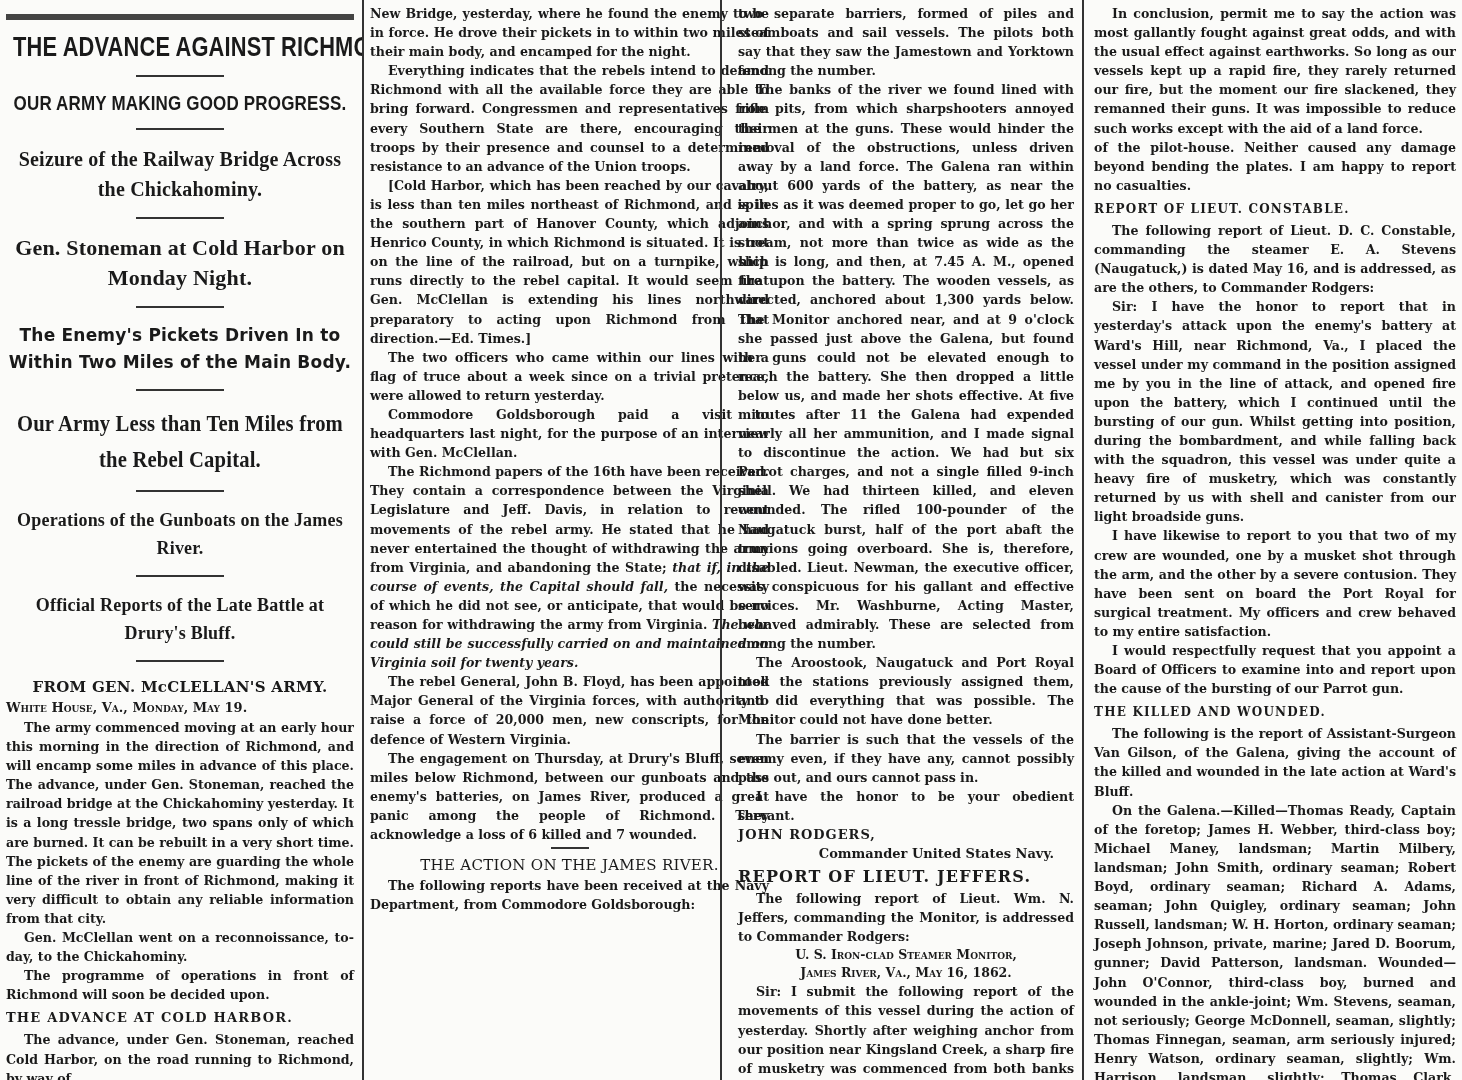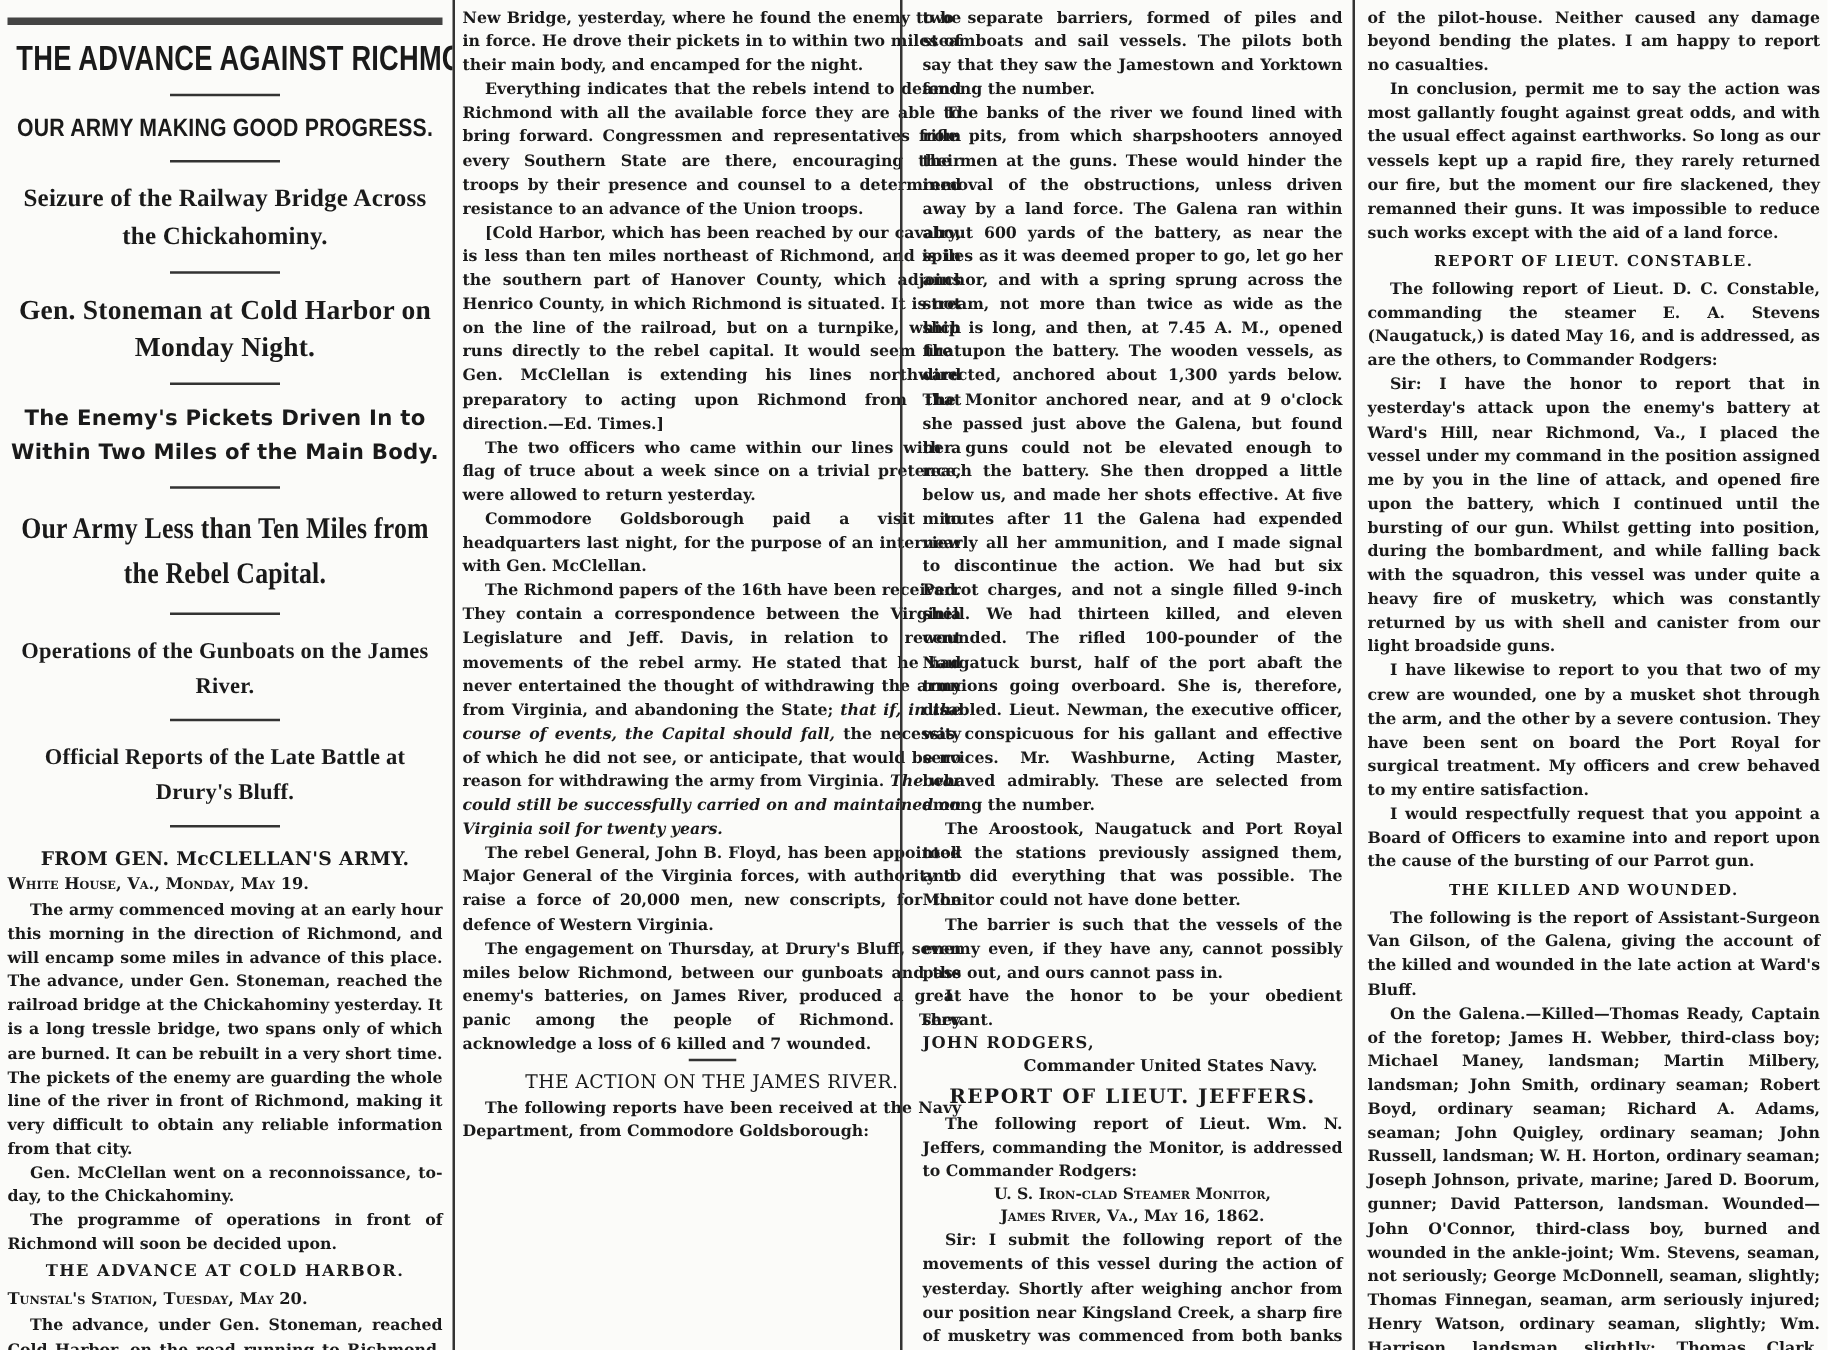--- a/index.html
+++ b/index.html
@@ -89,21 +89,20 @@
       transform: scaleX(0.86);
       margin: 0 -22px;
     }
     .dash {
       width: 88px;
       height: 2px;
       background: #333;
       margin: 13px auto 14px auto;
     }
     .subhead {
-      text-align: center;
       font-weight: bold;
       font-size: 13px;
       letter-spacing: 1.2px;
       margin: 4px 0 2px 0;
       line-height: 20px;
     }
     .subhead-lg {
       text-align: center;
       font-size: 15px;
       line-height: 22px;
@@ -169,21 +168,20 @@
     <div class="dash"></div>
     <h3 class="hl hl-deck" style="font-size:18px;line-height:28px">Official Reports of the Late Battle at Drury's Bluff.</h3>
     <div class="dash"></div>
 
     <div class="subhead-lg" style="font-weight:bold">FROM GEN. McCLELLAN'S ARMY.</div>
     <div class="dateline">White House, Va., Monday, May 19.</div>
     <p class="body">The army commenced moving at an early hour this morning in the direction of Richmond, and will encamp some miles in advance of this place. The advance, under Gen. Stoneman, reached the railroad bridge at the Chickahominy yesterday. It is a long tressle bridge, two spans only of which are burned. It can be rebuilt in a very short time. The pickets of the enemy are guarding the whole line of the river in front of Richmond, making it very difficult to obtain any reliable information from that city.</p>
     <p class="body">Gen. McClellan went on a reconnoissance, to-day, to the Chickahominy.</p>
     <p class="body">The programme of operations in front of Richmond will soon be decided upon.</p>
     <div class="subhead">THE ADVANCE AT COLD HARBOR.</div>
-    <div class="dateline">Tunstal's Station, Tuesday, May 20.</div>
     <p class="body">The advance, under Gen. Stoneman, reached Cold Harbor, on the road running to Richmond, by way of</p>
   </div>
 
   <div class="rule" style="left:362px;height:1080px"></div>
 
   <div class="col" id="col2">
     <p class="body noindent">New Bridge, yesterday, where he found the enemy to be in force. He drove their pickets in to within two miles of their main body, and encamped for the night.</p>
     <p class="body">Everything indicates that the rebels intend to defend Richmond with all the available force they are able to bring forward. Congressmen and representatives from every Southern State are there, encouraging their troops by their presence and counsel to a determined resistance to an advance of the Union troops.</p>
     <p class="body">[Cold Harbor, which has been reached by our cavalry, is less than ten miles northeast of Richmond, and is in the southern part of Hanover County, which adjoins Henrico County, in which Richmond is situated. It is not on the line of the railroad, but on a turnpike, which runs directly to the rebel capital. It would seem that Gen. McClellan is extending his lines northward preparatory to acting upon Richmond from that direction.—Ed. Times.]</p>
     <p class="body">The two officers who came within our lines with a flag of truce about a week since on a trivial pretence, were allowed to return yesterday.</p>
@@ -211,22 +209,22 @@
     <p class="body">The following report of Lieut. Wm. N. Jeffers, commanding the Monitor, is addressed to Commander Rodgers:</p>
     <div class="dateline-c">U. S. Iron-clad Steamer Monitor,</div>
     <div class="dateline-c">James River, Va., May 16, 1862.</div>
     <p class="body">Sir: I submit the following report of the movements of this vessel during the action of yesterday. Shortly after weighing anchor from our position near Kingsland Creek, a sharp fire of musketry was commenced from both banks on all the ships. At 7½ o'clock I discovered an extensive fortification on an elevation of about 200 feet, with several smaller batteries, all apparently mounting guns of the heaviest calibre. At the foot of the bluff in the river there is an obstruction formed of sunken vessels and steamers secured with chains, and the shallow water piled across the river.</p>
 
   </div>
 
   <div class="rule" style="left:1082px;height:1080px"></div>
 
   <div class="col" id="col4">
+    <p class="body">In conclusion, permit me to say the action was most gallantly fought against great odds, and with the usual effect against earthworks. So long as our vessels kept up a rapid fire, they rarely returned our fire, but the moment our fire slackened, they remanned their guns. It was impossible to reduce such works except with the aid of a land force.</p>
     <p class="body noindent">of the pilot-house. Neither caused any damage beyond bending the plates. I am happy to report no casualties.</p>
-    <p class="body">In conclusion, permit me to say the action was most gallantly fought against great odds, and with the usual effect against earthworks. So long as our vessels kept up a rapid fire, they rarely returned our fire, but the moment our fire slackened, they remanned their guns. It was impossible to reduce such works except with the aid of a land force.</p>
     <div class="subhead" style="font-size:12px">REPORT OF LIEUT. CONSTABLE.</div>
     <p class="body">The following report of Lieut. D. C. Constable, commanding the steamer E. A. Stevens (Naugatuck,) is dated May 16, and is addressed, as are the others, to Commander Rodgers:</p>
     <p class="body">Sir: I have the honor to report that in yesterday's attack upon the enemy's battery at Ward's Hill, near Richmond, Va., I placed the vessel under my command in the position assigned me by you in the line of attack, and opened fire upon the battery, which I continued until the bursting of our gun. Whilst getting into position, during the bombardment, and while falling back with the squadron, this vessel was under quite a heavy fire of musketry, which was constantly returned by us with shell and canister from our light broadside guns.</p>
     <p class="body">I have likewise to report to you that two of my crew are wounded, one by a musket shot through the arm, and the other by a severe contusion. They have been sent on board the Port Royal for surgical treatment. My officers and crew behaved to my entire satisfaction.</p>
     <p class="body">I would respectfully request that you appoint a Board of Officers to examine into and report upon the cause of the bursting of our Parrot gun.</p>
     <div class="subhead" style="font-size:12px">THE KILLED AND WOUNDED.</div>
     <p class="body">The following is the report of Assistant-Surgeon Van Gilson, of the Galena, giving the account of the killed and wounded in the late action at Ward's Bluff.</p>
     <p class="body">On the Galena.—Killed—Thomas Ready, Captain of the foretop; James H. Webber, third-class boy; Michael Maney, landsman; Martin Milbery, landsman; John Smith, ordinary seaman; Robert Boyd, ordinary seaman; Richard A. Adams, seaman; John Quigley, ordinary seaman; John Russell, landsman; W. H. Horton, ordinary seaman; Joseph Johnson, private, marine; Jared D. Boorum, gunner; David Patterson, landsman. Wounded—John O'Connor, third-class boy, burned and wounded in the ankle-joint; Wm. Stevens, seaman, not seriously; George McDonnell, seaman, slightly; Thomas Finnegan, seaman, arm seriously injured; Henry Watson, ordinary seaman, slightly; Wm. Harrison, landsman, slightly; Thomas Clark, landsman, slightly; Diederich Visser, seaman, slightly; Andrew McCleary, Acting Master's Mate, not seriously; Owen Doherty, coal-heaver, mortally; Frederick W. Johnson, first-class boy, not seriously.</p>
 
   </div>

